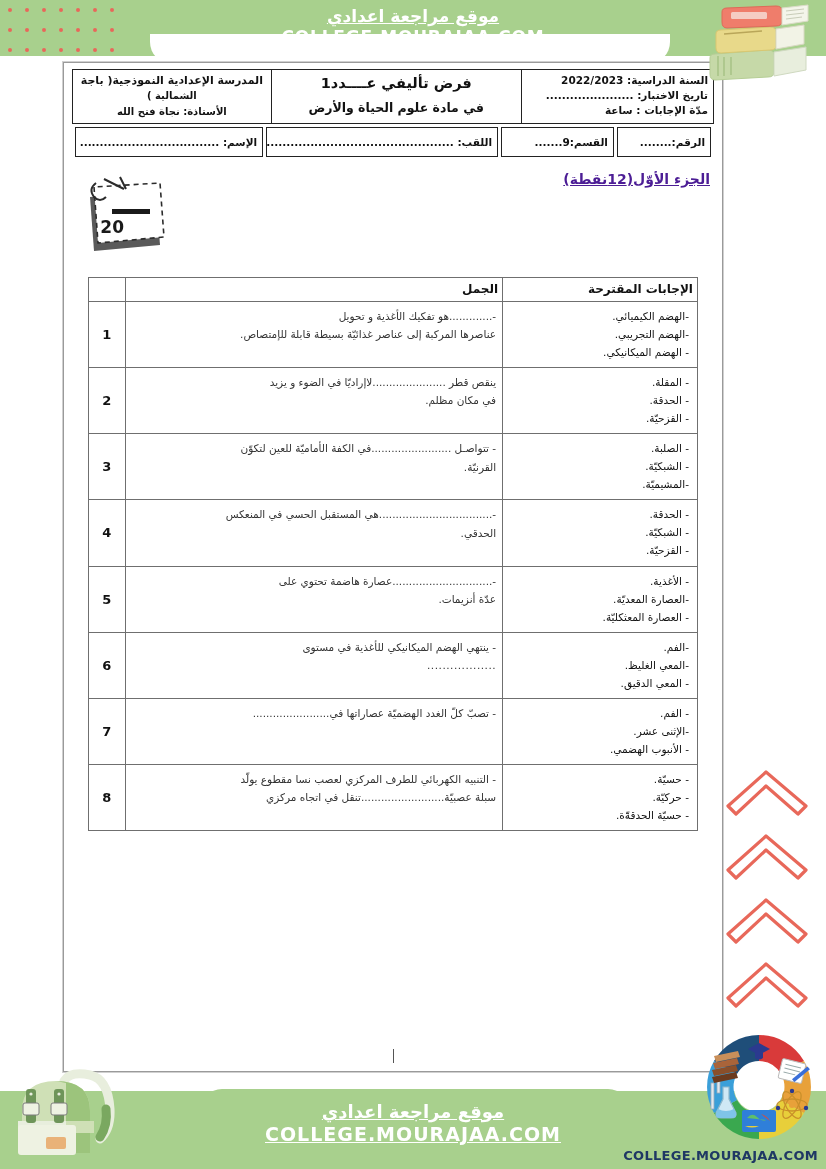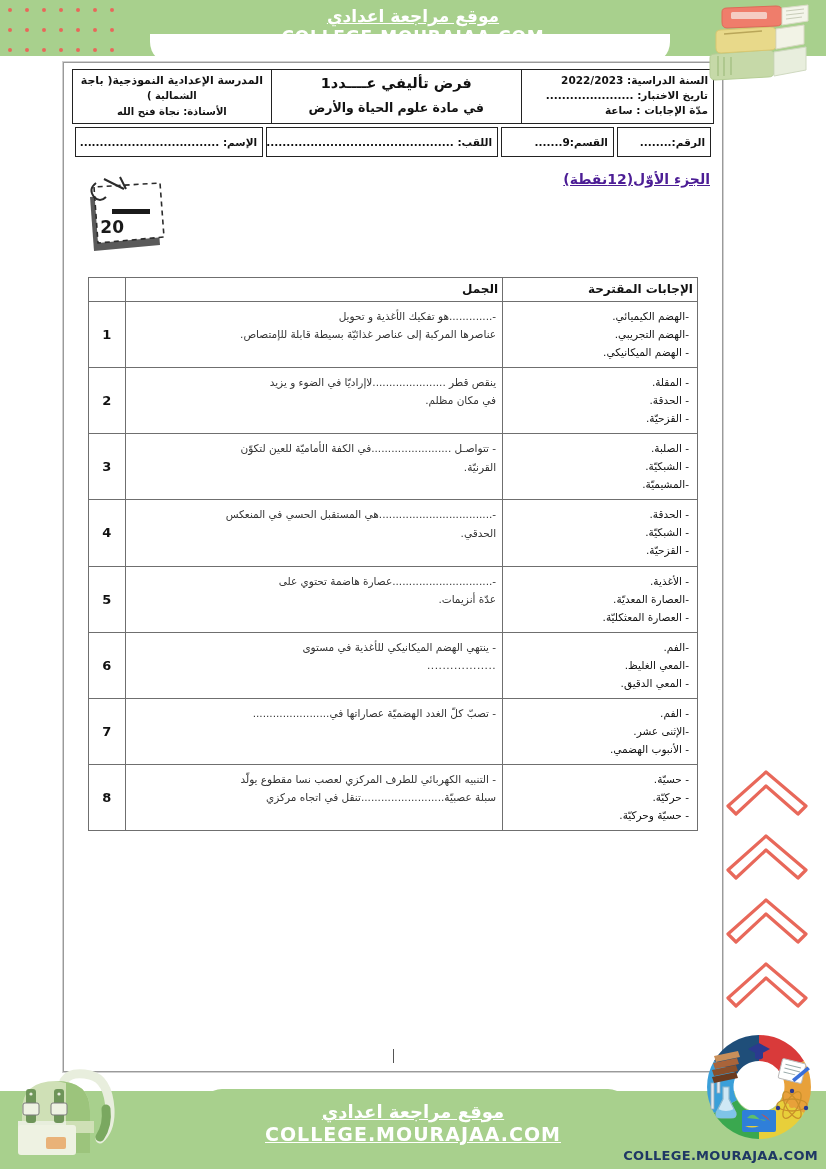--- a/index.html
+++ b/index.html
@@ -534,21 +534,21 @@
             </td>
             <td class="c-sent">
               <div class="blank">- تصبّ كلّ الغدد الهضميّة عصاراتها في.......................</div>
             </td>
             <td class="c-num">7</td>
           </tr>
           <tr>
             <td class="c-ans">
               <div>- حسيّة.</div>
               <div>- حركيّة.</div>
-              <div>- حسيّة وحركيّة.</div>
+              <div>- حسيّة الحدقةّة.</div>
             </td>
             <td class="c-sent">
               <div class="blank">- التنبيه الكهربائي للطرف المركزي لعصب نسا مقطوع يولّد</div>
               <div class="blank">سبلة عصبيّة.........................تنقل في اتجاه مركزي</div>
             </td>
             <td class="c-num">8</td>
           </tr>
         </tbody>
     </table>
 

